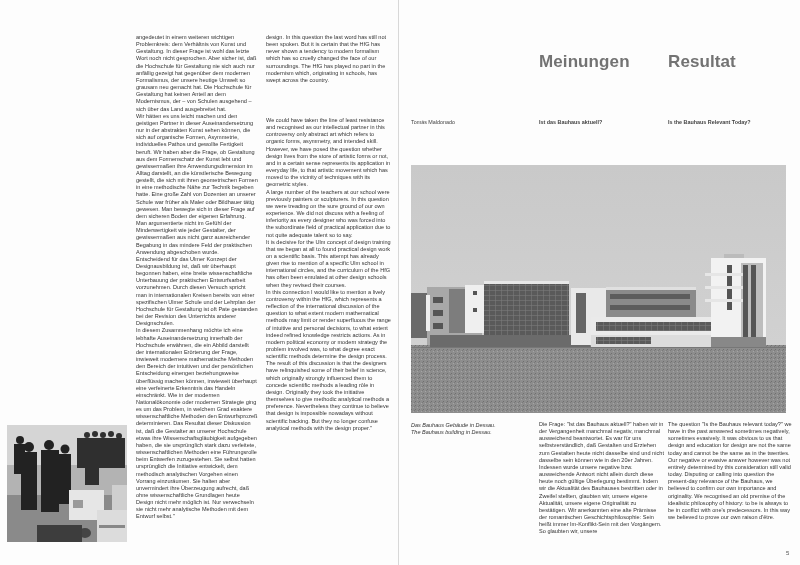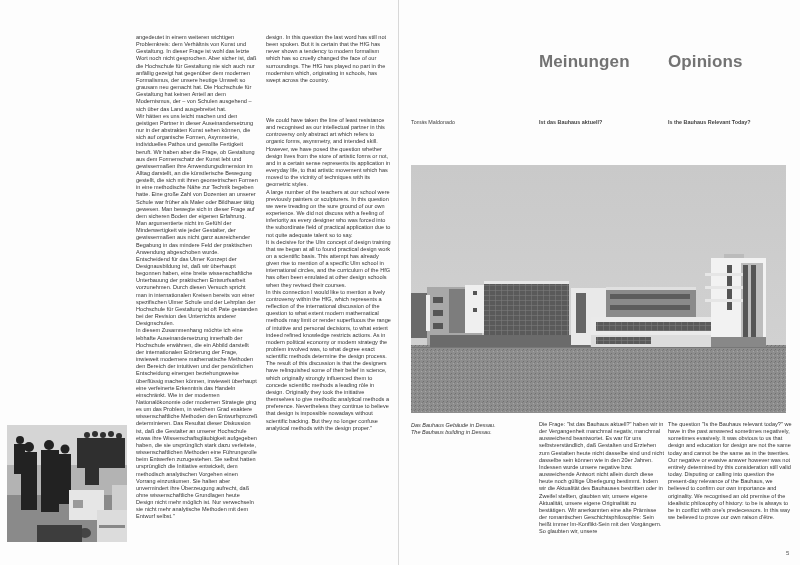--- a/index.html
+++ b/index.html
@@ -75,21 +75,21 @@
   <p>design. In this question the last word has still not been spoken. But it is certain that the HfG has never shown a tendency to modern formalism which has so cruelly changed the face of our surroundings. The HfG has played no part in the modernism which, originating in schools, has swept across the country.</p>
 </div>
 <div class="col" id="col-en2">
   <p>We could have taken the line of least resistance and recognised as our intellectual partner in this controversy only abstract art which refers to organic forms, asymmetry, and intended skill. However, we have posed the question whether design lives from the store of artistic forms or not, and in a certain sense represents its application in everyday life, to that artistic movement which has moved to the vicinity of techniques with its geometric styles.</p>
   <p>A large number of the teachers at our school were previously painters or sculpturers. In this question we were treading on the sure ground of our own experience. We did not discuss with a feeling of inferiority as every designer who was forced into the subordinate field of practical application due to not quite adequate talent so to say.</p>
   <p>It is decisive for the Ulm concept of design training that we began at all to found practical design work on a scientific basis. This attempt has already given rise to mention of a specific Ulm school in international circles, and the curriculum of the HfG has often been emulated at other design schools when they revised their courses.</p>
   <p>In this connection I would like to mention a lively controversy within the HfG, which represents a reflection of the international discussion of the question to what extent modern mathematical methods may limit or render superfluous the range of intuitive and personal decisions, to what extent indeed refined knowledge restricts actions. As in modern political economy or modern strategy the problem involved was, to what degree exact scientific methods determine the design process. The result of this discussion is that the designers have relinquished some of their belief in science, which originally strongly influenced them to concede scientific methods a leading rôle in design. Originally they took the initiative themselves to give methodic analytical methods a preference. Nevertheless they continue to believe that design is impossible nowadays without scientific backing. But they no longer confuse analytical methods with the design proper."</p>
 </div>
 
 <div class="heading" id="heading-de">Meinungen</div>
-<div class="heading" id="heading-en">Opinions</div>
+<div class="heading" id="heading-en">Resultat</div>
 
 <div class="subhead" id="author">Tomás Maldonado</div>
 <div class="subhead" id="title-de">Ist das Bauhaus aktuell?</div>
 <div class="subhead" id="title-en">Is the Bauhaus Relevant Today?</div>
 
 <div class="margin-mark" style="top:0; height:565px;"></div>
 
 <div id="bauhaus-photo">
   <svg width="375" height="248" viewBox="0 0 375 248">
     <defs>

